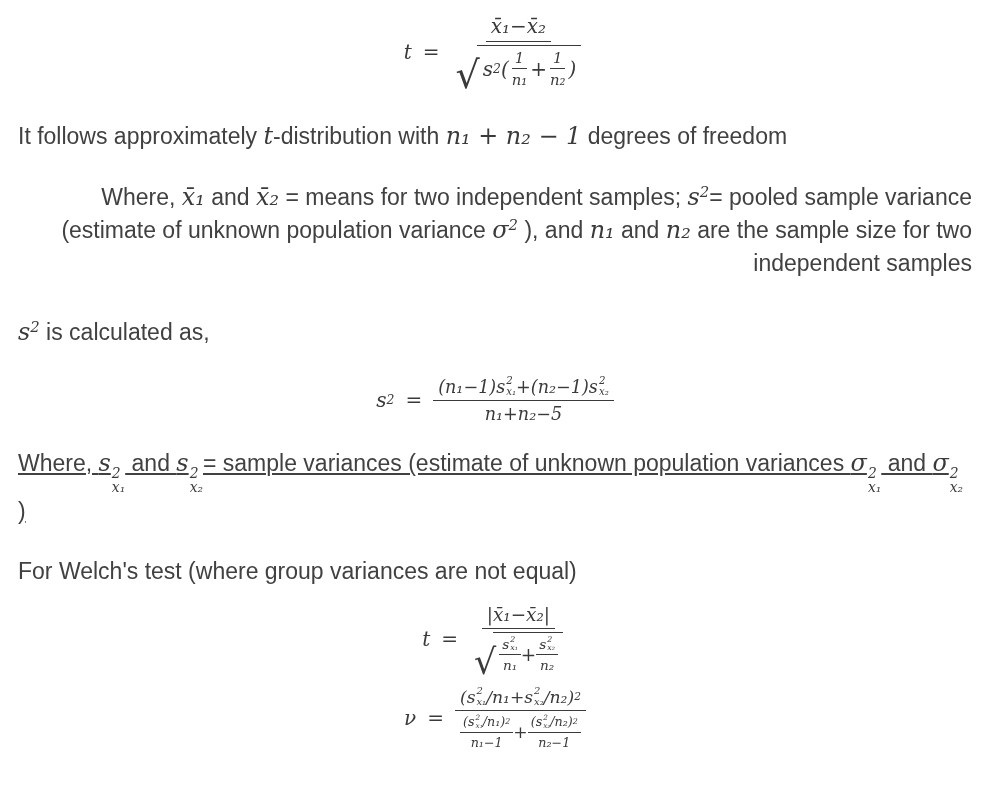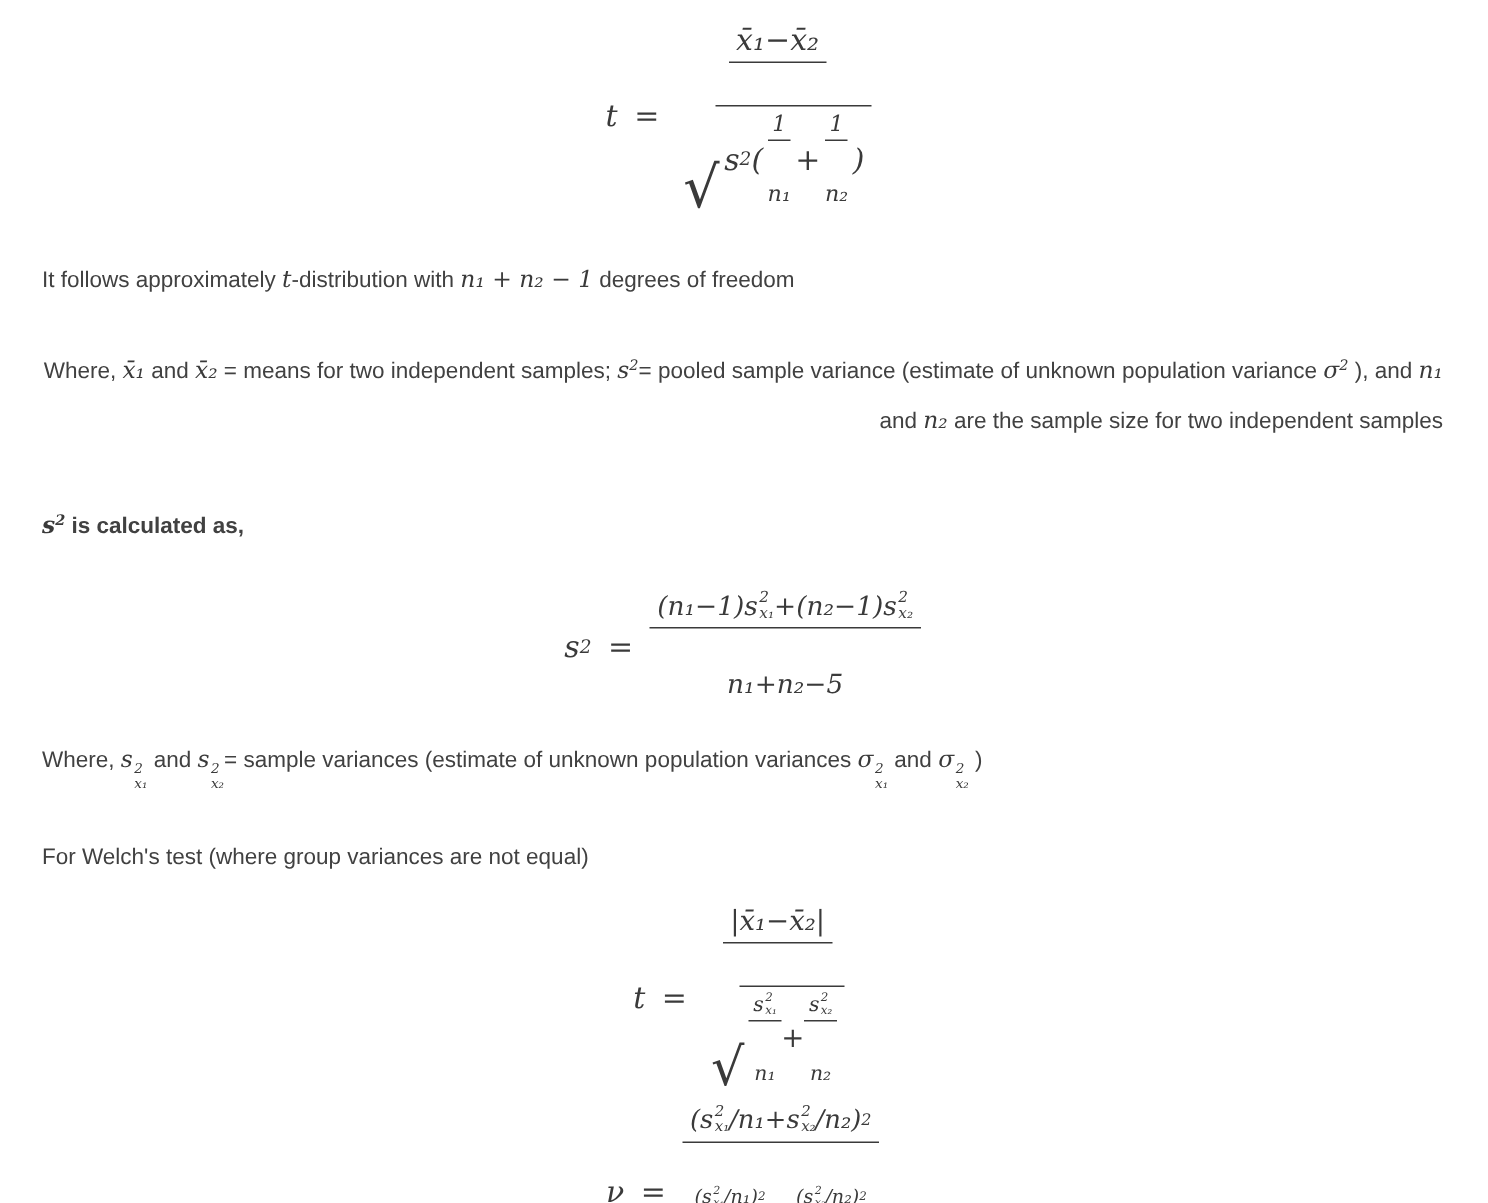--- a/index.html
+++ b/index.html
@@ -12,42 +12,42 @@
   body{
     width:992px;height:802px;overflow:hidden;
     background:var(--bg);
     font-family:"Liberation Sans",sans-serif;
     color:var(--text);
   }
   .doc{padding:6px 20px 0 18px;}
 
   
   .para{
-    font-size:15px;
+    font-size:23px;
     line-height:33px;
-    margin:10px;
+    margin:0;
     color:var(--text);
   }
   .im{
     font-family:"DejaVu Serif",serif;
     font-style:italic;
     font-size:1.04em;
     color:var(--math);
     white-space:nowrap;
   }
   .psup{font-size:62%;vertical-align:0.55em;line-height:0;}
 
   
   .fblock{
     display:flex;justify-content:center;align-items:center;
     font-family:"DejaVu Serif",serif;font-style:italic;
     color:var(--math);
   }
   .eq{margin:0 11px;}
-  .frac{display:inline-flex;flex-direction:column;align-items:center;vertical-align:middle;gap:25px;}
+  .frac{display:inline-flex;flex-direction:column;align-items:center;vertical-align:middle;}
   .fnum{display:inline-flex;align-items:center;justify-content:center;padding:0 5px 3px;border-bottom:1.4px solid currentColor;}
   .fden{display:inline-flex;align-items:center;justify-content:center;padding:3px 5px 0;}
   .frac.small{font-size:74%;}
   .frac.small .fnum{padding:0 3px 2px;}
   .frac.small .fden{padding:2px 3px 0;}
 
   .sqrt{display:inline-flex;align-items:flex-end;}
   .sqrt .sym{font-style:normal;font-size:1.9em;line-height:0.88;margin-right:-3px;transform:translateY(3px);}
   .sqrt .sbody{border-top:1.5px solid currentColor;padding:3px 5px 1px 6px;display:inline-flex;align-items:center;}
 
@@ -58,22 +58,22 @@
   .f1{font-size:20px;margin-top:8px;}
   .f2{font-size:20px;margin-top:27px;}
   .f2 .frac{font-size:88%;text-align:right;}
   .f3{font-size:20px;margin-top:16px;}
   .f3 .frac.main{font-size:92%;}
   .f4{font-size:20px;margin-top:12px;}
   .f4 .frac.main{font-size:86%;}
 
   .mt1{margin-top:31px;}
   .mt2{margin-top:28px;text-align:right;}
-  .mt3{margin-top:36px;font-weight:bold;}
-  .mt4{margin-top:23px;}
+  .mt3{margin-top:36px;}
+  .mt4{margin-top:23px;text-decoration:underline;}
   .mt5{margin-top:27px;}
   .mt6{margin-top:29px;}
 </style>
 </head>
 <body>
 
 <div class="doc">
 
   <div class="fblock f1">
     <span>t</span>

